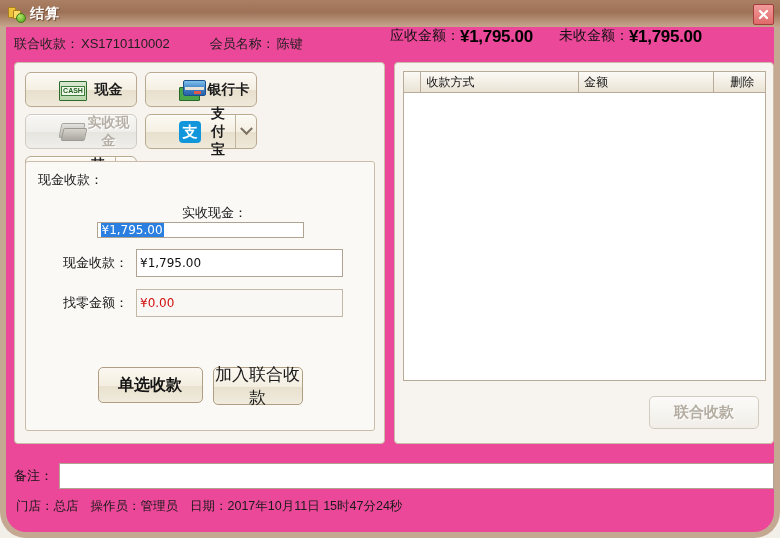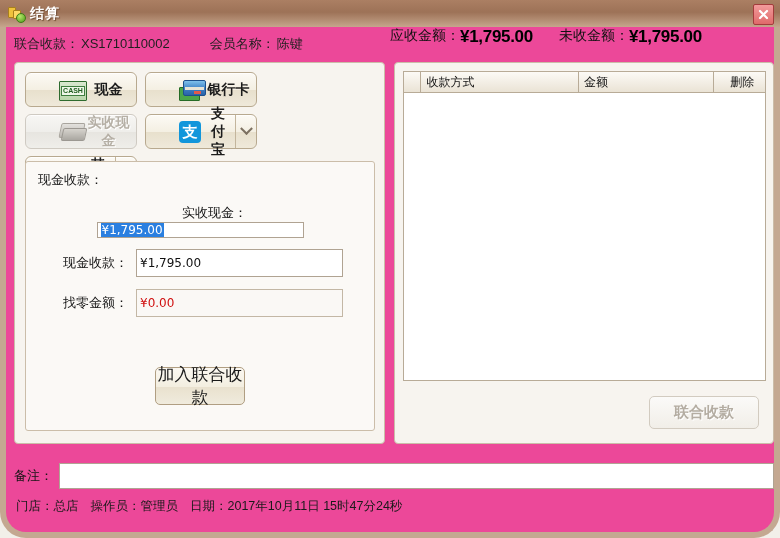--- a/index.html
+++ b/index.html
@@ -289,20 +289,21 @@
       </div>
 
       <div class="frow" style="top:126px;">
         <div class="flbl">找零金额：</div>
         <div class="field ro">
           <span class="redval">¥0.00</span>
         </div>
       </div>
 
       <div class="btn-row">
+        <div class="act-btn act-primary">单选收款</div>
         <div class="act-btn act-secondary">加入联合收款</div>
       </div>
     </div>
   </div>
 
   <div class="right-panel">
     <div class="grid-wrap">
       <div class="grid-head">
         <div class="gh c0"></div>
         <div class="gh c1">收款方式</div>

